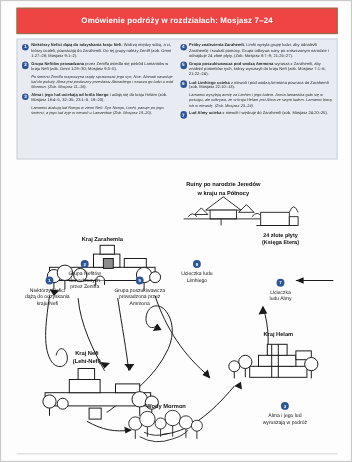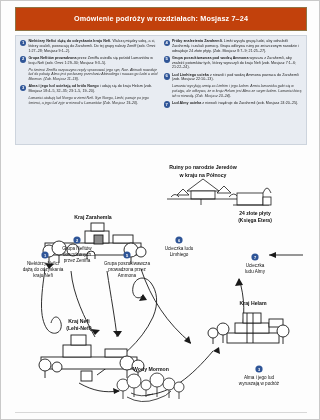--- a/index.html
+++ b/index.html
@@ -12,21 +12,21 @@
   .page{
     position:relative;width:320px;height:420px;
     background:#fdfdfd;
     box-sizing:border-box;
     border:1px solid #c9c9c9;
   }
 
   
   .header{
     position:absolute;left:14px;top:6px;width:292px;height:24px;
-    background:#c2410c;
+    background:#ef4444;
     border:1px solid #8e7446;
     display:flex;align-items:center;justify-content:center;
     box-sizing:border-box;
   }
   .header-title{
     color:#ffffff;font-size:7.2px;font-weight:bold;letter-spacing:.15px;
     text-align:center;line-height:1;
   }
 
   

